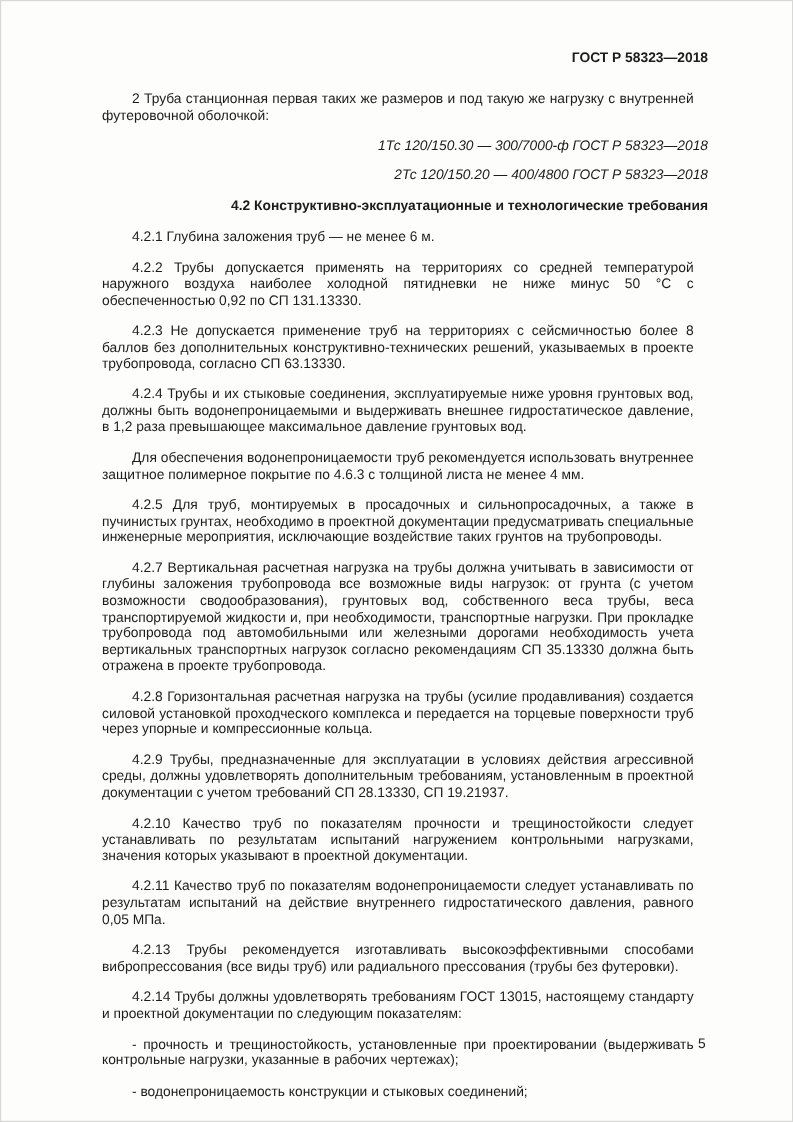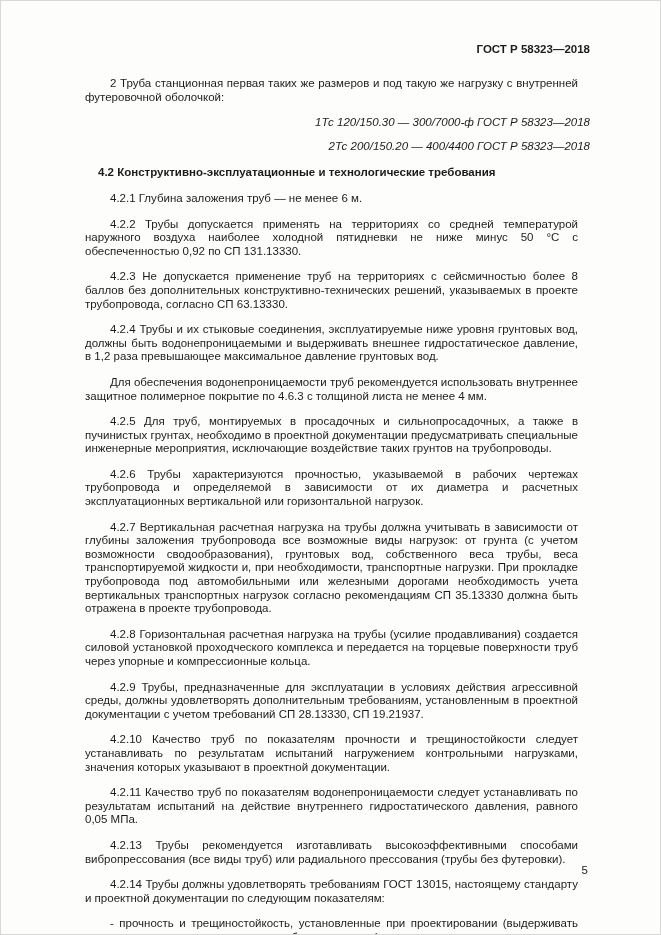--- a/index.html
+++ b/index.html
@@ -34,49 +34,48 @@
     text-indent: 25px;
   }
   .doc-body p.formula {
     text-align: right;
     text-indent: 0;
     font-style: italic;
     margin: 10px 0;
   }
   .doc-body p.heading {
     font-weight: bold;
-    text-align: left;
+    text-align: right;
     margin: 13px 0 9px 0;
   }
   .page-number {
     position: absolute;
     right: 72px;
     bottom: 58px;
     font-size: 11.5px;
   }
 </style>
 </head>
 <body>
 
 <div class="page">
 
   <div class="doc-header">ГОСТ Р 58323—2018</div>
 
   <div class="doc-body">
     <p class="body">2 Труба станционная первая таких же размеров и под такую же нагрузку с внутренней футеровочной оболочкой:</p>
     <p class="formula">1Тс 120/150.30 — 300/7000-ф ГОСТ Р 58323—2018</p>
-    <p class="formula">2Тс 200/150.20 — 400/4400 ГОСТ Р 58323—2018</p>
+    <p class="formula">2Тс 120/150.20 — 400/4800 ГОСТ Р 58323—2018</p>
     <p class="heading">4.2 Конструктивно-эксплуатационные и технологические требования</p>
     <p class="body">4.2.1 Глубина заложения труб — не менее 6 м.</p>
     <p class="body">4.2.2 Трубы допускается применять на территориях со средней температурой наружного воздуха наиболее холодной пятидневки не ниже минус 50 °С с обеспеченностью 0,92 по СП 131.13330.</p>
     <p class="body">4.2.3 Не допускается применение труб на территориях с сейсмичностью более 8 баллов без дополнительных конструктивно-технических решений, указываемых в проекте трубопровода, согласно СП 63.13330.</p>
     <p class="body">4.2.4 Трубы и их стыковые соединения, эксплуатируемые ниже уровня грунтовых вод, должны быть водонепроницаемыми и выдерживать внешнее гидростатическое давление, в 1,2 раза превышающее максимальное давление грунтовых вод.</p>
     <p class="body">Для обеспечения водонепроницаемости труб рекомендуется использовать внутреннее защитное полимерное покрытие по 4.6.3 с толщиной листа не менее 4 мм.</p>
     <p class="body">4.2.5 Для труб, монтируемых в просадочных и сильнопросадочных, а также в пучинистых грунтах, необходимо в проектной документации предусматривать специальные инженерные мероприятия, исключающие воздействие таких грунтов на трубопроводы.</p>
-    <p class="body">4.2.6 Трубы характеризуются прочностью, указываемой в рабочих чертежах трубопровода и определяемой в зависимости от их диаметра и расчетных эксплуатационных вертикальной или горизонтальной нагрузок.</p>
     <p class="body">4.2.7 Вертикальная расчетная нагрузка на трубы должна учитывать в зависимости от глубины заложения трубопровода все возможные виды нагрузок: от грунта (с учетом возможности сводообразования), грунтовых вод, собственного веса трубы, веса транспортируемой жидкости и, при необходимости, транспортные нагрузки. При прокладке трубопровода под автомобильными или железными дорогами необходимость учета вертикальных транспортных нагрузок согласно рекомендациям СП 35.13330 должна быть отражена в проекте трубопровода.</p>
     <p class="body">4.2.8 Горизонтальная расчетная нагрузка на трубы (усилие продавливания) создается силовой установкой проходческого комплекса и передается на торцевые поверхности труб через упорные и компрессионные кольца.</p>
     <p class="body">4.2.9 Трубы, предназначенные для эксплуатации в условиях действия агрессивной среды, должны удовлетворять дополнительным требованиям, установленным в проектной документации с учетом требований СП 28.13330, СП 19.21937.</p>
     <p class="body">4.2.10 Качество труб по показателям прочности и трещиностойкости следует устанавливать по результатам испытаний нагружением контрольными нагрузками, значения которых указывают в проектной документации.</p>
     <p class="body">4.2.11 Качество труб по показателям водонепроницаемости следует устанавливать по результатам испытаний на действие внутреннего гидростатического давления, равного 0,05 МПа.</p>
     <p class="body">4.2.13 Трубы рекомендуется изготавливать высокоэффективными способами вибропрессования (все виды труб) или радиального прессования (трубы без футеровки).</p>
     <p class="body">4.2.14 Трубы должны удовлетворять требованиям ГОСТ 13015, настоящему стандарту и проектной документации по следующим показателям:</p>
     <p class="body">- прочность и трещиностойкость, установленные при проектировании (выдерживать контрольные нагрузки, указанные в рабочих чертежах);</p>
     <p class="body">- водонепроницаемость конструкции и стыковых соединений;</p>
   </div>

